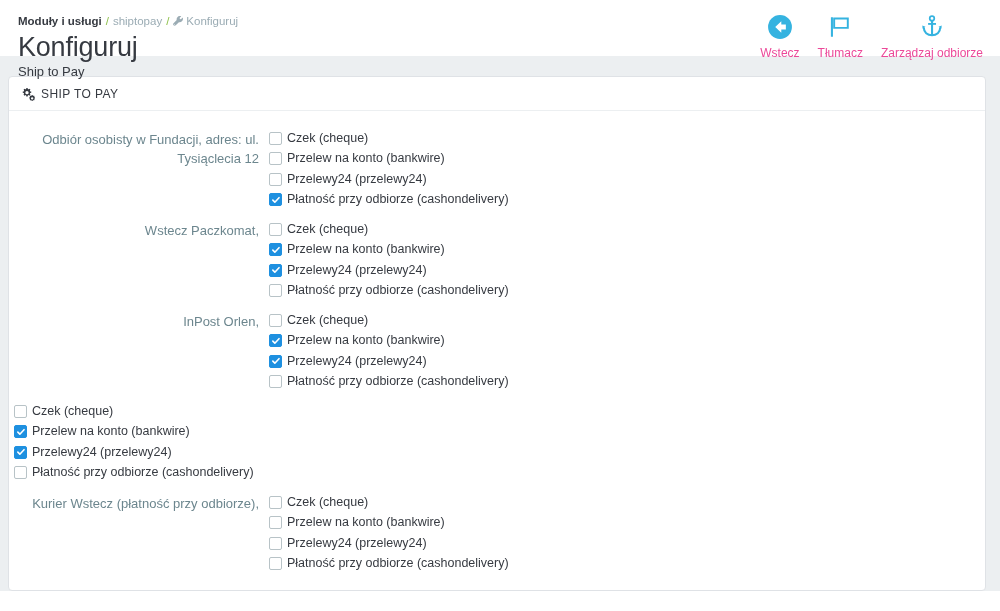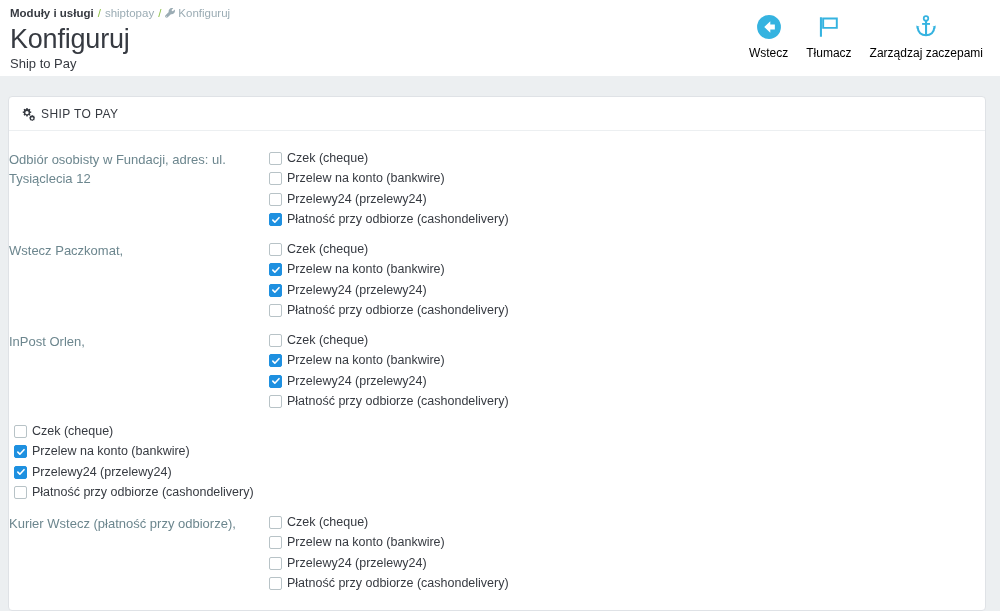--- a/index.html
+++ b/index.html
@@ -7,22 +7,22 @@
     margin: 0; padding: 0;
     width: 1000px; height: 611px;
     background: #ffffff;
     font-family: "Liberation Sans", "DejaVu Sans", sans-serif;
     overflow: hidden;
   }
 
   
   .page-header {
     background: #ffffff;
-    padding: 0;
-    height: 76px;
+    padding: 8px;
+    height: 56px;
     position: relative;
   }
   .breadcrumb {
     font-size: 11.5px;
     padding: 5px 0 0 10px;
     line-height: 16px;
     white-space: nowrap;
     color: #6c868e;
   }
   .breadcrumb .crumb-root {
@@ -82,21 +82,21 @@
     text-decoration: none;
   }
   .toolbar-btn .tb-icon {
     height: 30px;
     display: flex;
     align-items: center;
     justify-content: center;
   }
   .toolbar-btn .tb-label {
     font-size: 12px;
-    color: #000000;
+    color: #ec4899;
     line-height: 16px;
     margin-top: 3px;
     white-space: nowrap;
   }
 
   
   .page-body {
     background: #eceff1;
     padding: 20px 14px 0 8px;
     height: 535px;
@@ -132,20 +132,21 @@
 
   
   .form-group {
     display: flex;
     margin-bottom: 0;
     padding-bottom: 9px;
   }
   .form-label {
     width: 255px;
     min-width: 255px;
+    text-align: right;
     font-size: 13px;
     color: #6c868e;
     line-height: 19px;
     padding-top: 2px;
     padding-right: 5px;
     font-weight: normal;
   }
   .form-controls {
     padding-left: 5px;
     flex: 1;
@@ -227,21 +228,21 @@
       <span class="tb-icon">
         <svg width="26" height="26" viewBox="0 0 24 24">
           <circle cx="12" cy="4.1" r="2.1" fill="none" stroke="#35b3e0" stroke-width="1.6"></circle>
           <rect x="11.1" y="6.1" width="1.9" height="13.2" fill="#35b3e0"></rect>
           <rect x="8.4" y="8.3" width="7.3" height="1.7" fill="#35b3e0"></rect>
           <path d="M4.4 12.5 c0 4.4 3.4 7.1 7.6 7.1 s7.6-2.7 7.6-7.1" fill="none" stroke="#35b3e0" stroke-width="1.9"></path>
           <path fill="#35b3e0" d="M3 10.6l3 1.1-2.6 1.9z"></path>
           <path fill="#35b3e0" d="M21 10.6l-3 1.1 2.6 1.9z"></path>
         </svg>
       </span>
-      <span class="tb-label">Zarządzaj zaczepami</span>
+      <span class="tb-label">Zarządzaj odbiorze</span>
     </div>
 
   </div>
 </div>
 
 <div class="page-body">
   <div class="panel">
 
     <div class="panel-heading">
       <span class="cogs-icon">

